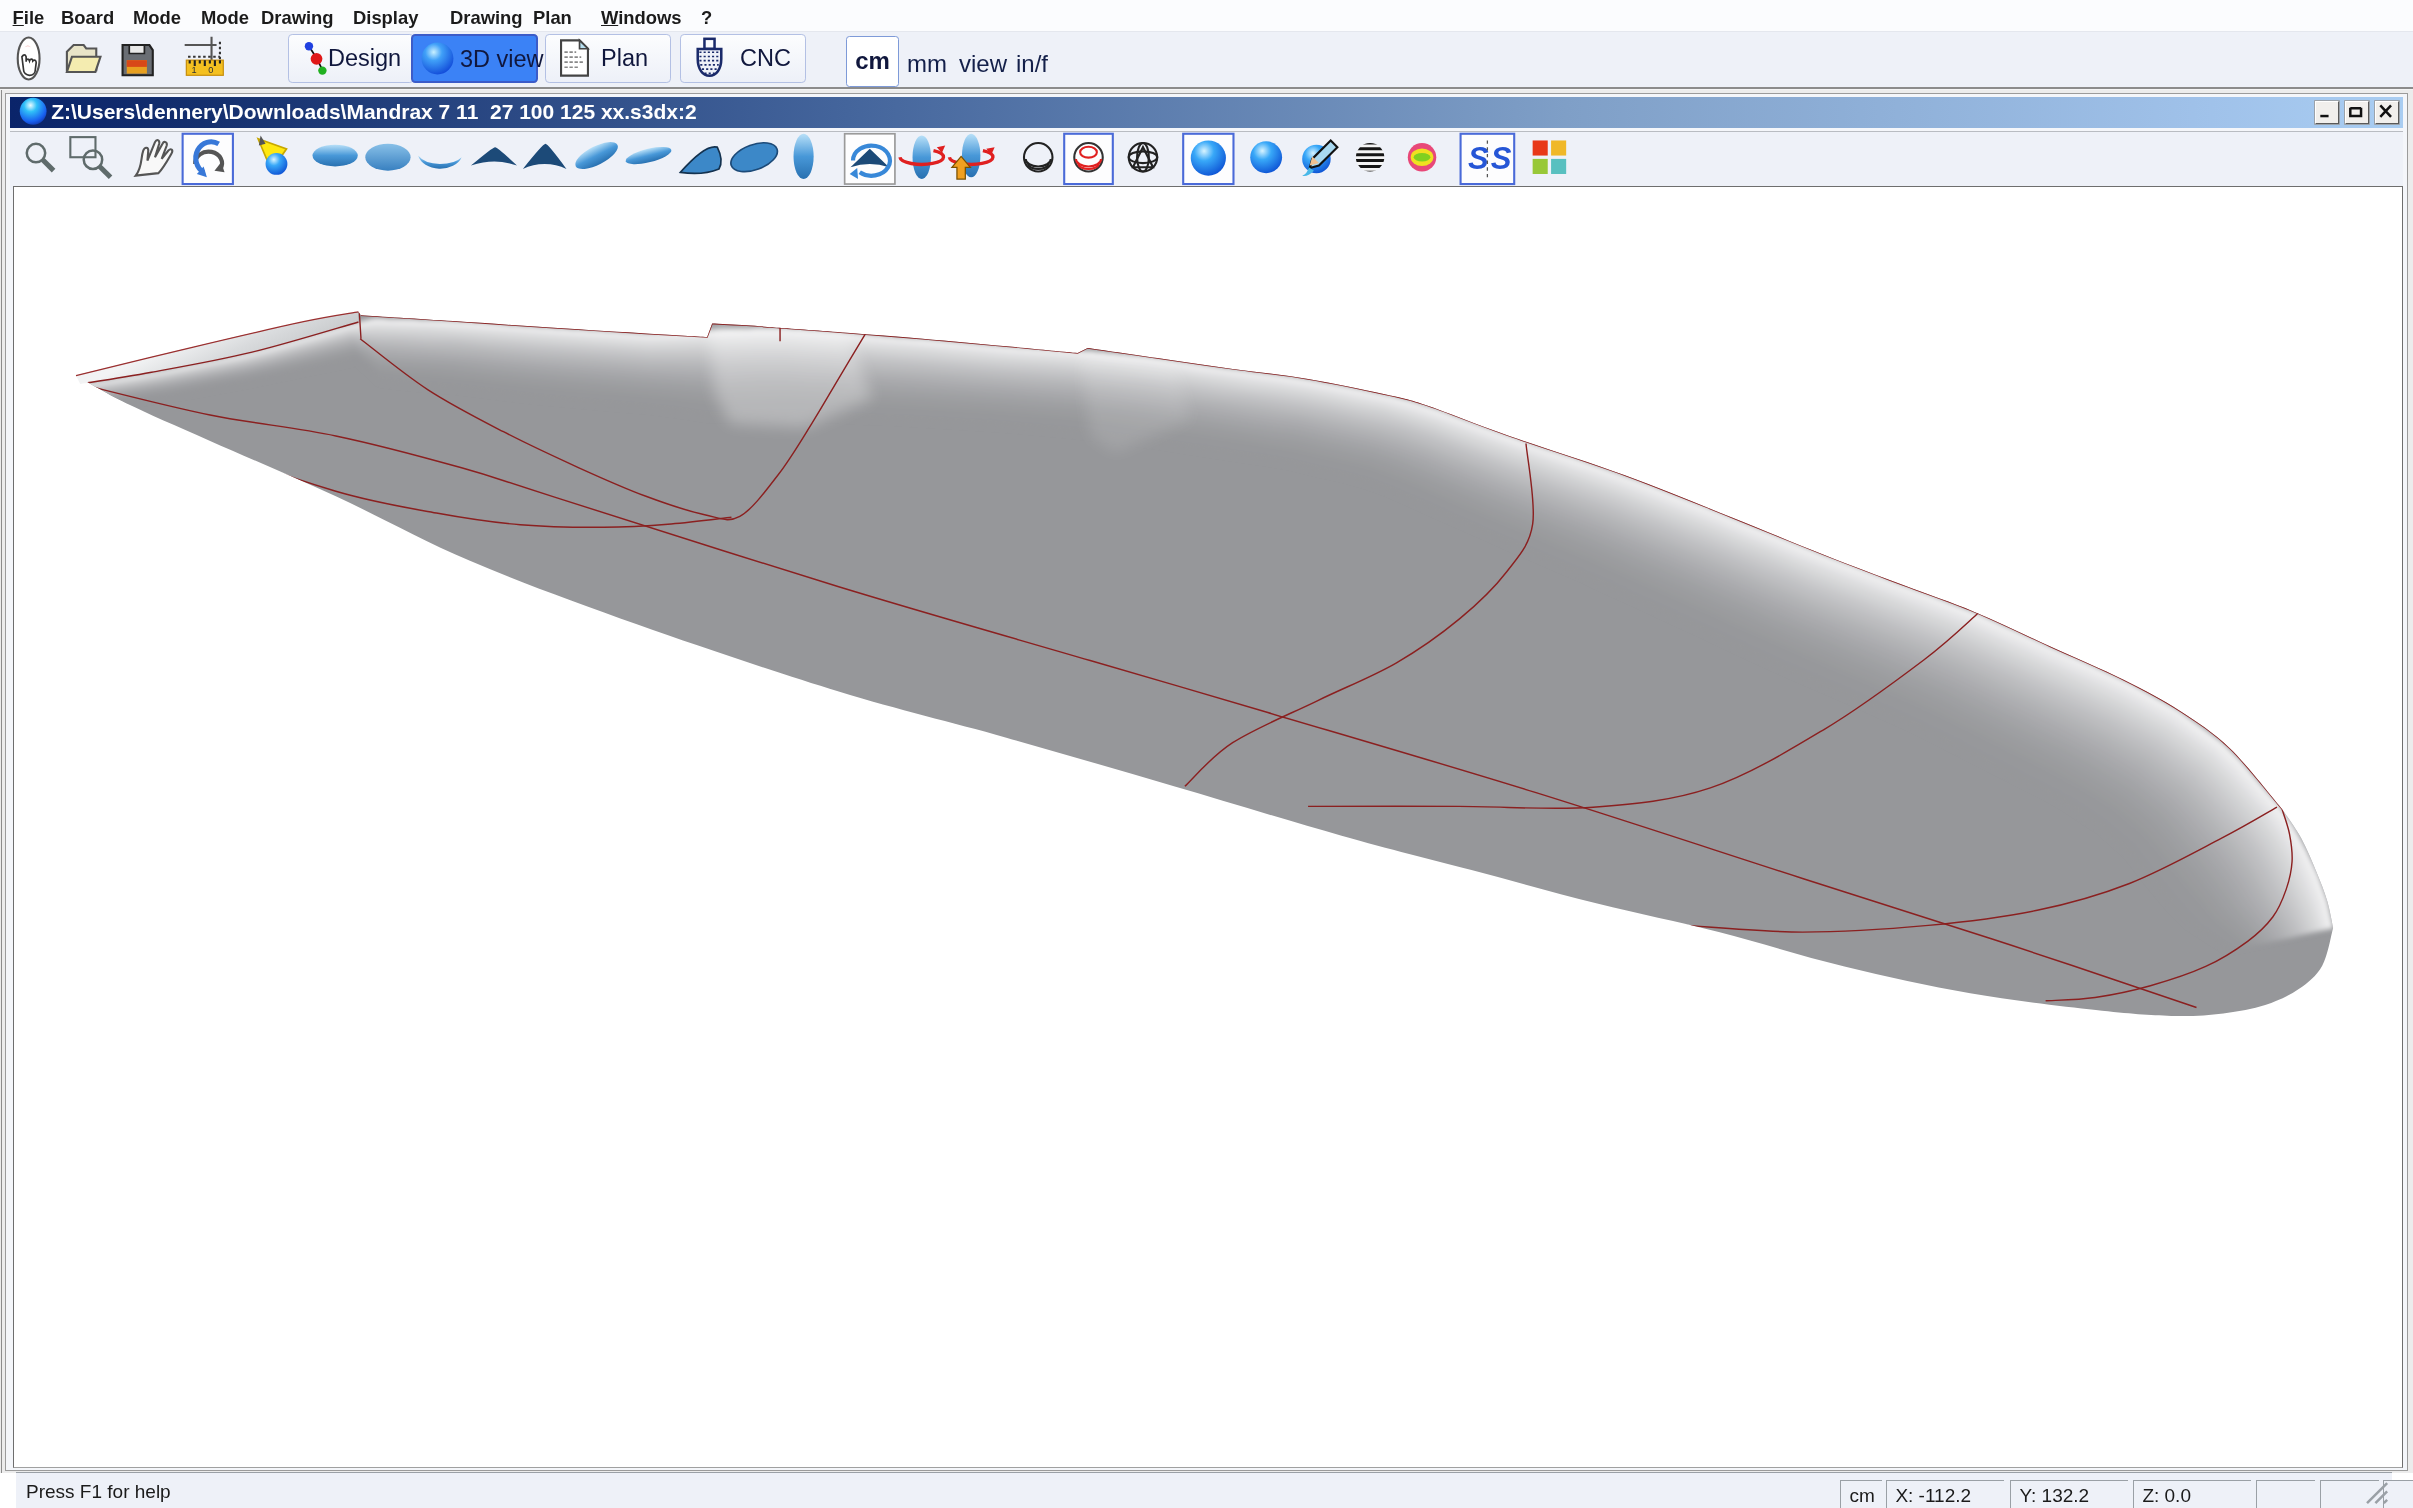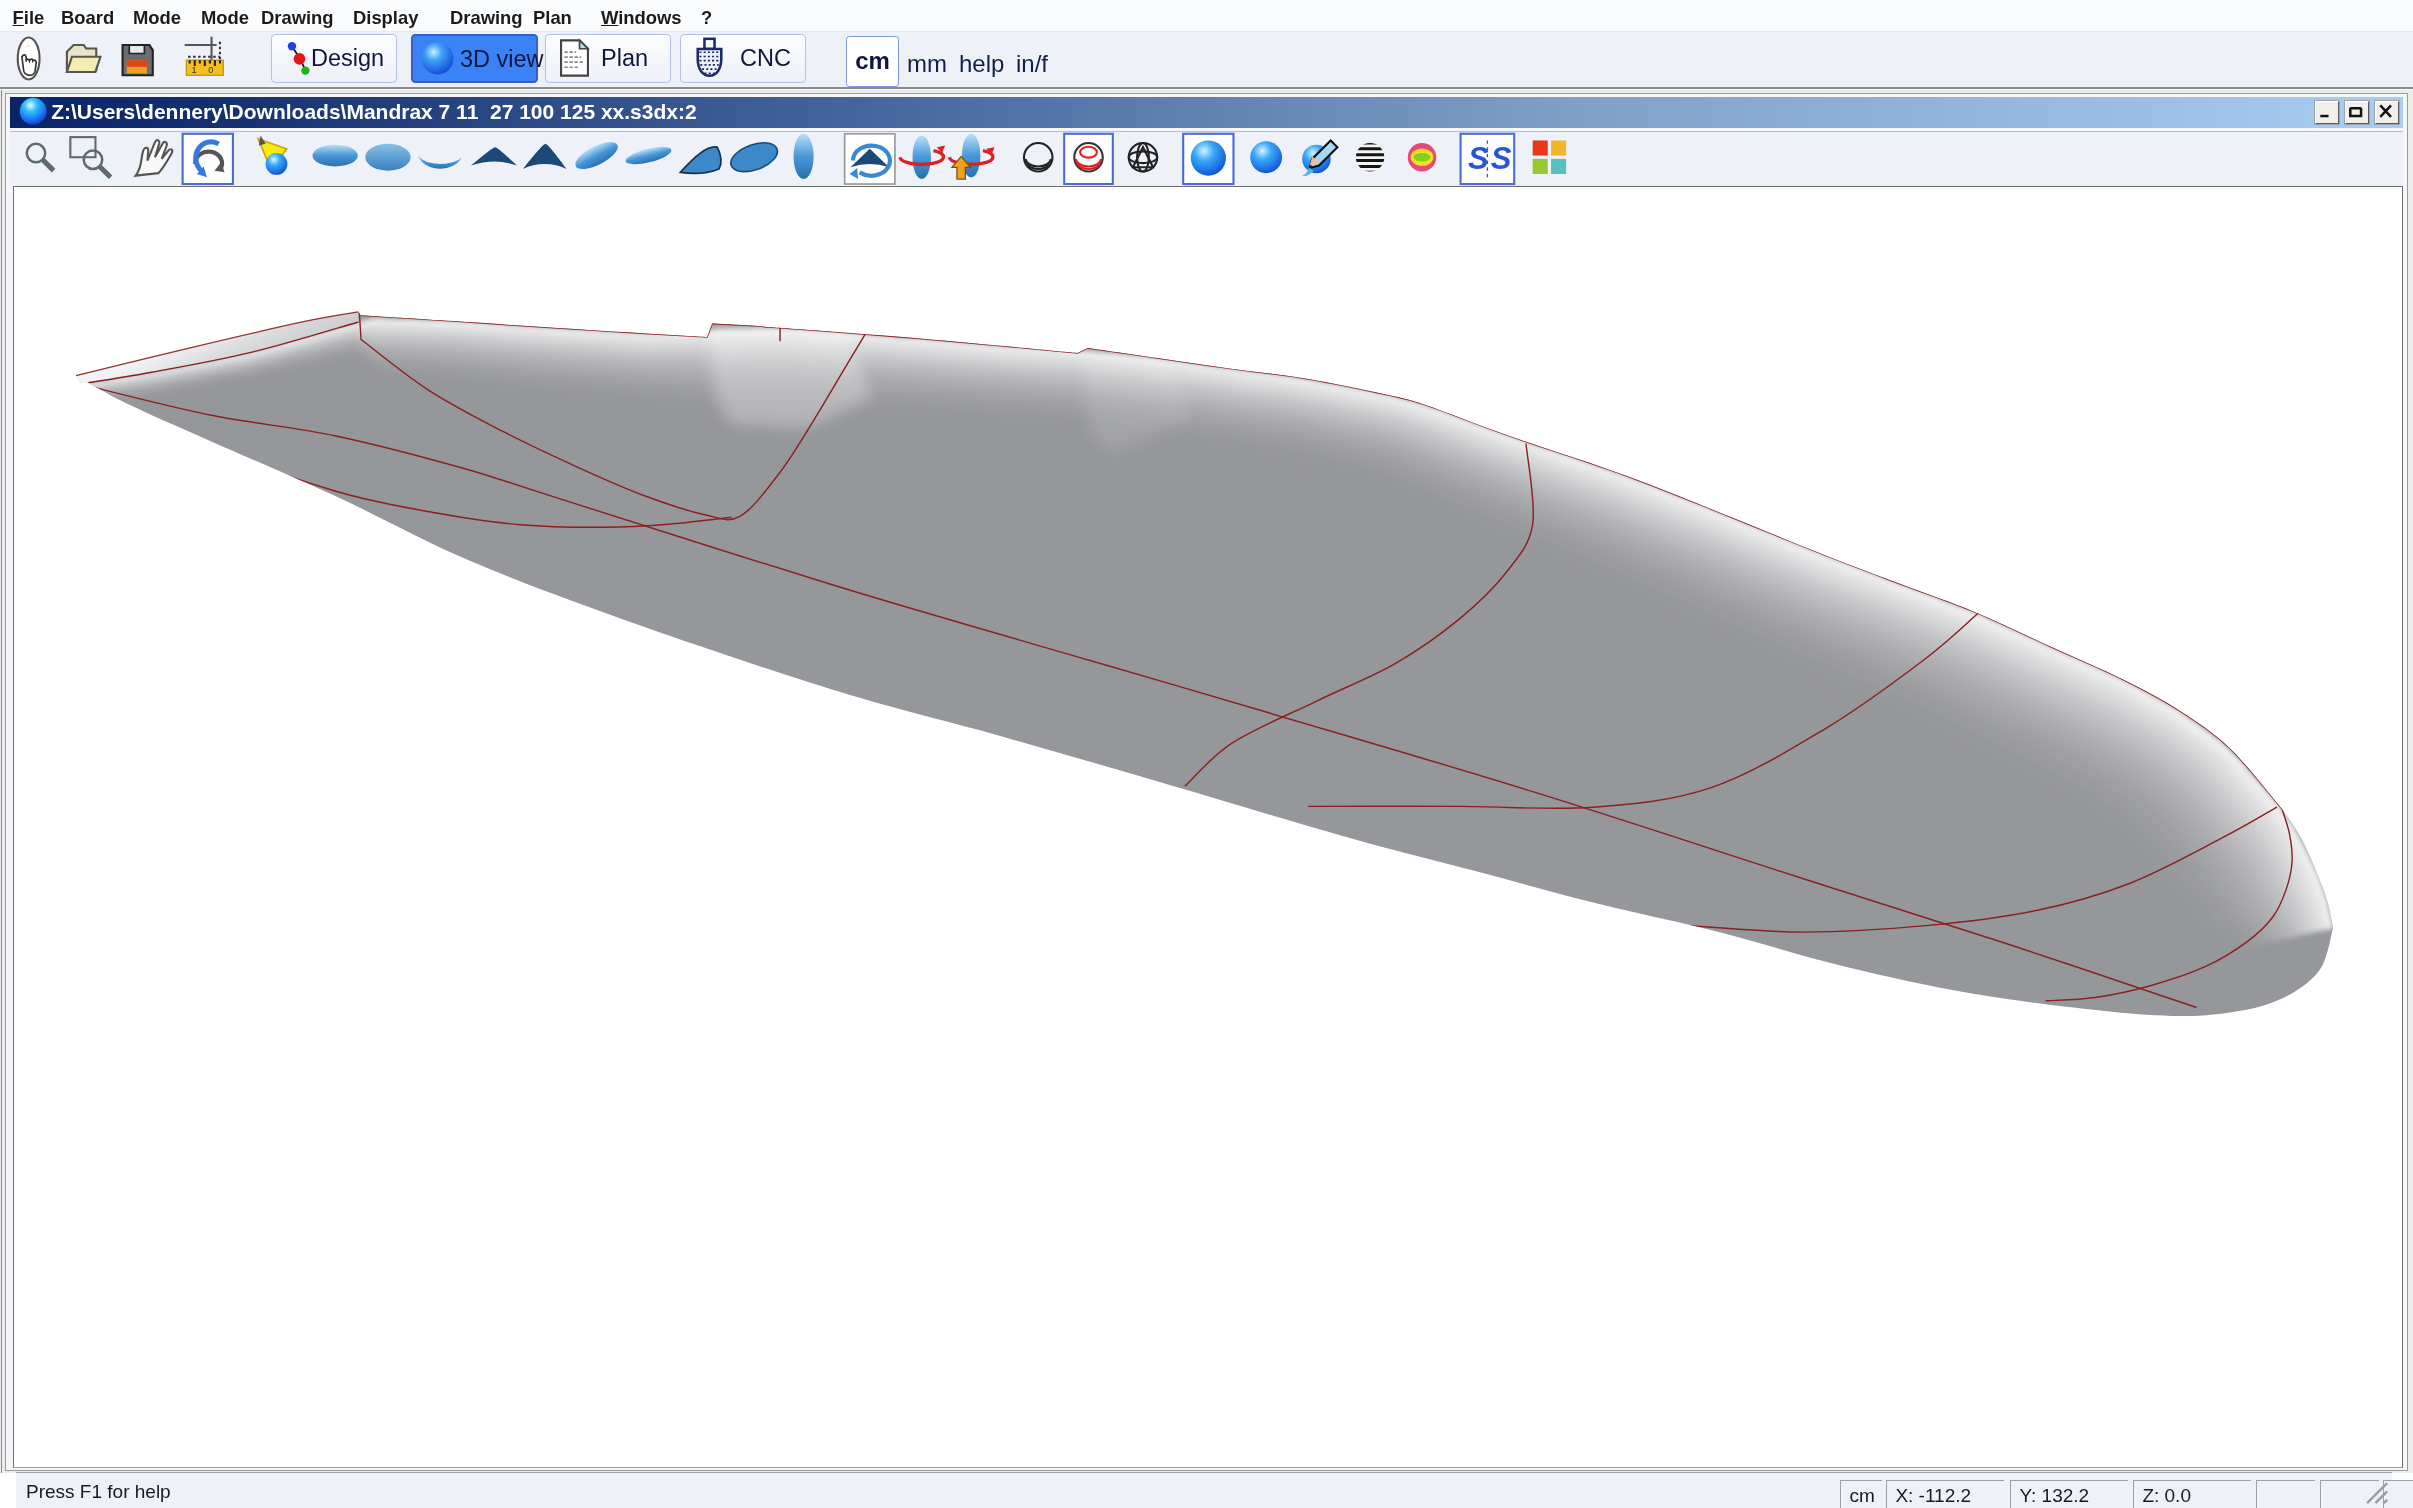--- a/index.html
+++ b/index.html
@@ -90,21 +90,21 @@
     <div class="tico" style="left:183px;">
       <svg width="47" height="47" viewBox="0 0 56 56">
         <path d="M2 12 L40 12 M34 2 L34 30" stroke="#555" stroke-width="2.5" fill="none"></path>
         <path d="M6 26 L44 26 M44 8 L44 40" stroke="#333" stroke-width="2.5" stroke-dasharray="3 3" fill="none"></path>
         <rect x="4" y="30" width="44" height="18" fill="#f4c020" stroke="#c89010" stroke-width="1.5"></rect>
         <path d="M8 30 l0 4 M14 30 l0 7 M20 30 l0 4 M26 30 l0 7 M32 30 l0 4 M38 30 l0 7 M44 30 l0 4" stroke="#222" stroke-width="2.5" fill="none"></path>
         <text x="10" y="45" font-size="11" fill="#333" font-family="Liberation Sans">1</text>
         <text x="30" y="45" font-size="11" fill="#333" font-family="Liberation Sans">0</text>
       </svg>
     </div>
-    <div class="tbtn" style="left:271px;width:126px;">
+    <div class="tbtn" style="left:288px;width:126px;">
       <svg width="34" height="42" viewBox="0 0 40 50" style="left:8.4px;top:2.5px;">
         <path d="M14 11 L23 25 L30 39" stroke="#111" stroke-width="2" fill="none"></path>
         <circle cx="14" cy="11" r="5" fill="#2040e0"></circle>
         <circle cx="23" cy="26" r="7" fill="#e01818"></circle>
         <circle cx="30" cy="40" r="5" fill="#20b020"></circle>
       </svg>
       <span class="lbl" style="left:39px">Design</span>
     </div>
     <div class="tbtn active" style="left:411px;width:127px;">
       <svg width="35" height="35" viewBox="0 0 44 44" style="left:6.7px;top:5px;">
@@ -130,21 +130,21 @@
     <div class="tbtn" style="left:680px;width:126px;">
       <svg width="37" height="44" viewBox="0 0 44 52" style="left:10px;top:2.5px;">
         <rect x="16" y="2" width="12" height="12" fill="none" stroke="#1a2a6a" stroke-width="3"></rect>
         <path d="M8 14 L36 14 L36 26 C36 38 30 46 22 46 C14 46 8 38 8 26 Z" fill="#eef1f8" stroke="#1a2a6a" stroke-width="3"></path>
         <path d="M10 18 h24 M10 23 h24 M10 28 h24 M11 33 h22 M13 38 h18 M16 43 h12" stroke="#1a2a6a" stroke-width="2" stroke-dasharray="2.5 2.5"></path>
       </svg>
       <span class="lbl" style="left:59px">CNC</span>
     </div>
     <div id="unitcm" style="left:846px;">cm</div>
     <span class="ulab" style="left:907px">mm</span>
-    <span class="ulab" style="left:959px">help</span>
+    <span class="ulab" style="left:959px">view</span>
     <span class="ulab" style="left:1016px">in/f</span>
   </div>
   <div id="tb1div"></div>
 
   <div id="mdi">
     <div class="ledge"></div>
     <div id="win">
       <div id="titlebar">
         <svg width="34" height="31" viewBox="0 0 40 37" style="position:absolute;left:6.7px;top:0;">
           <defs>

